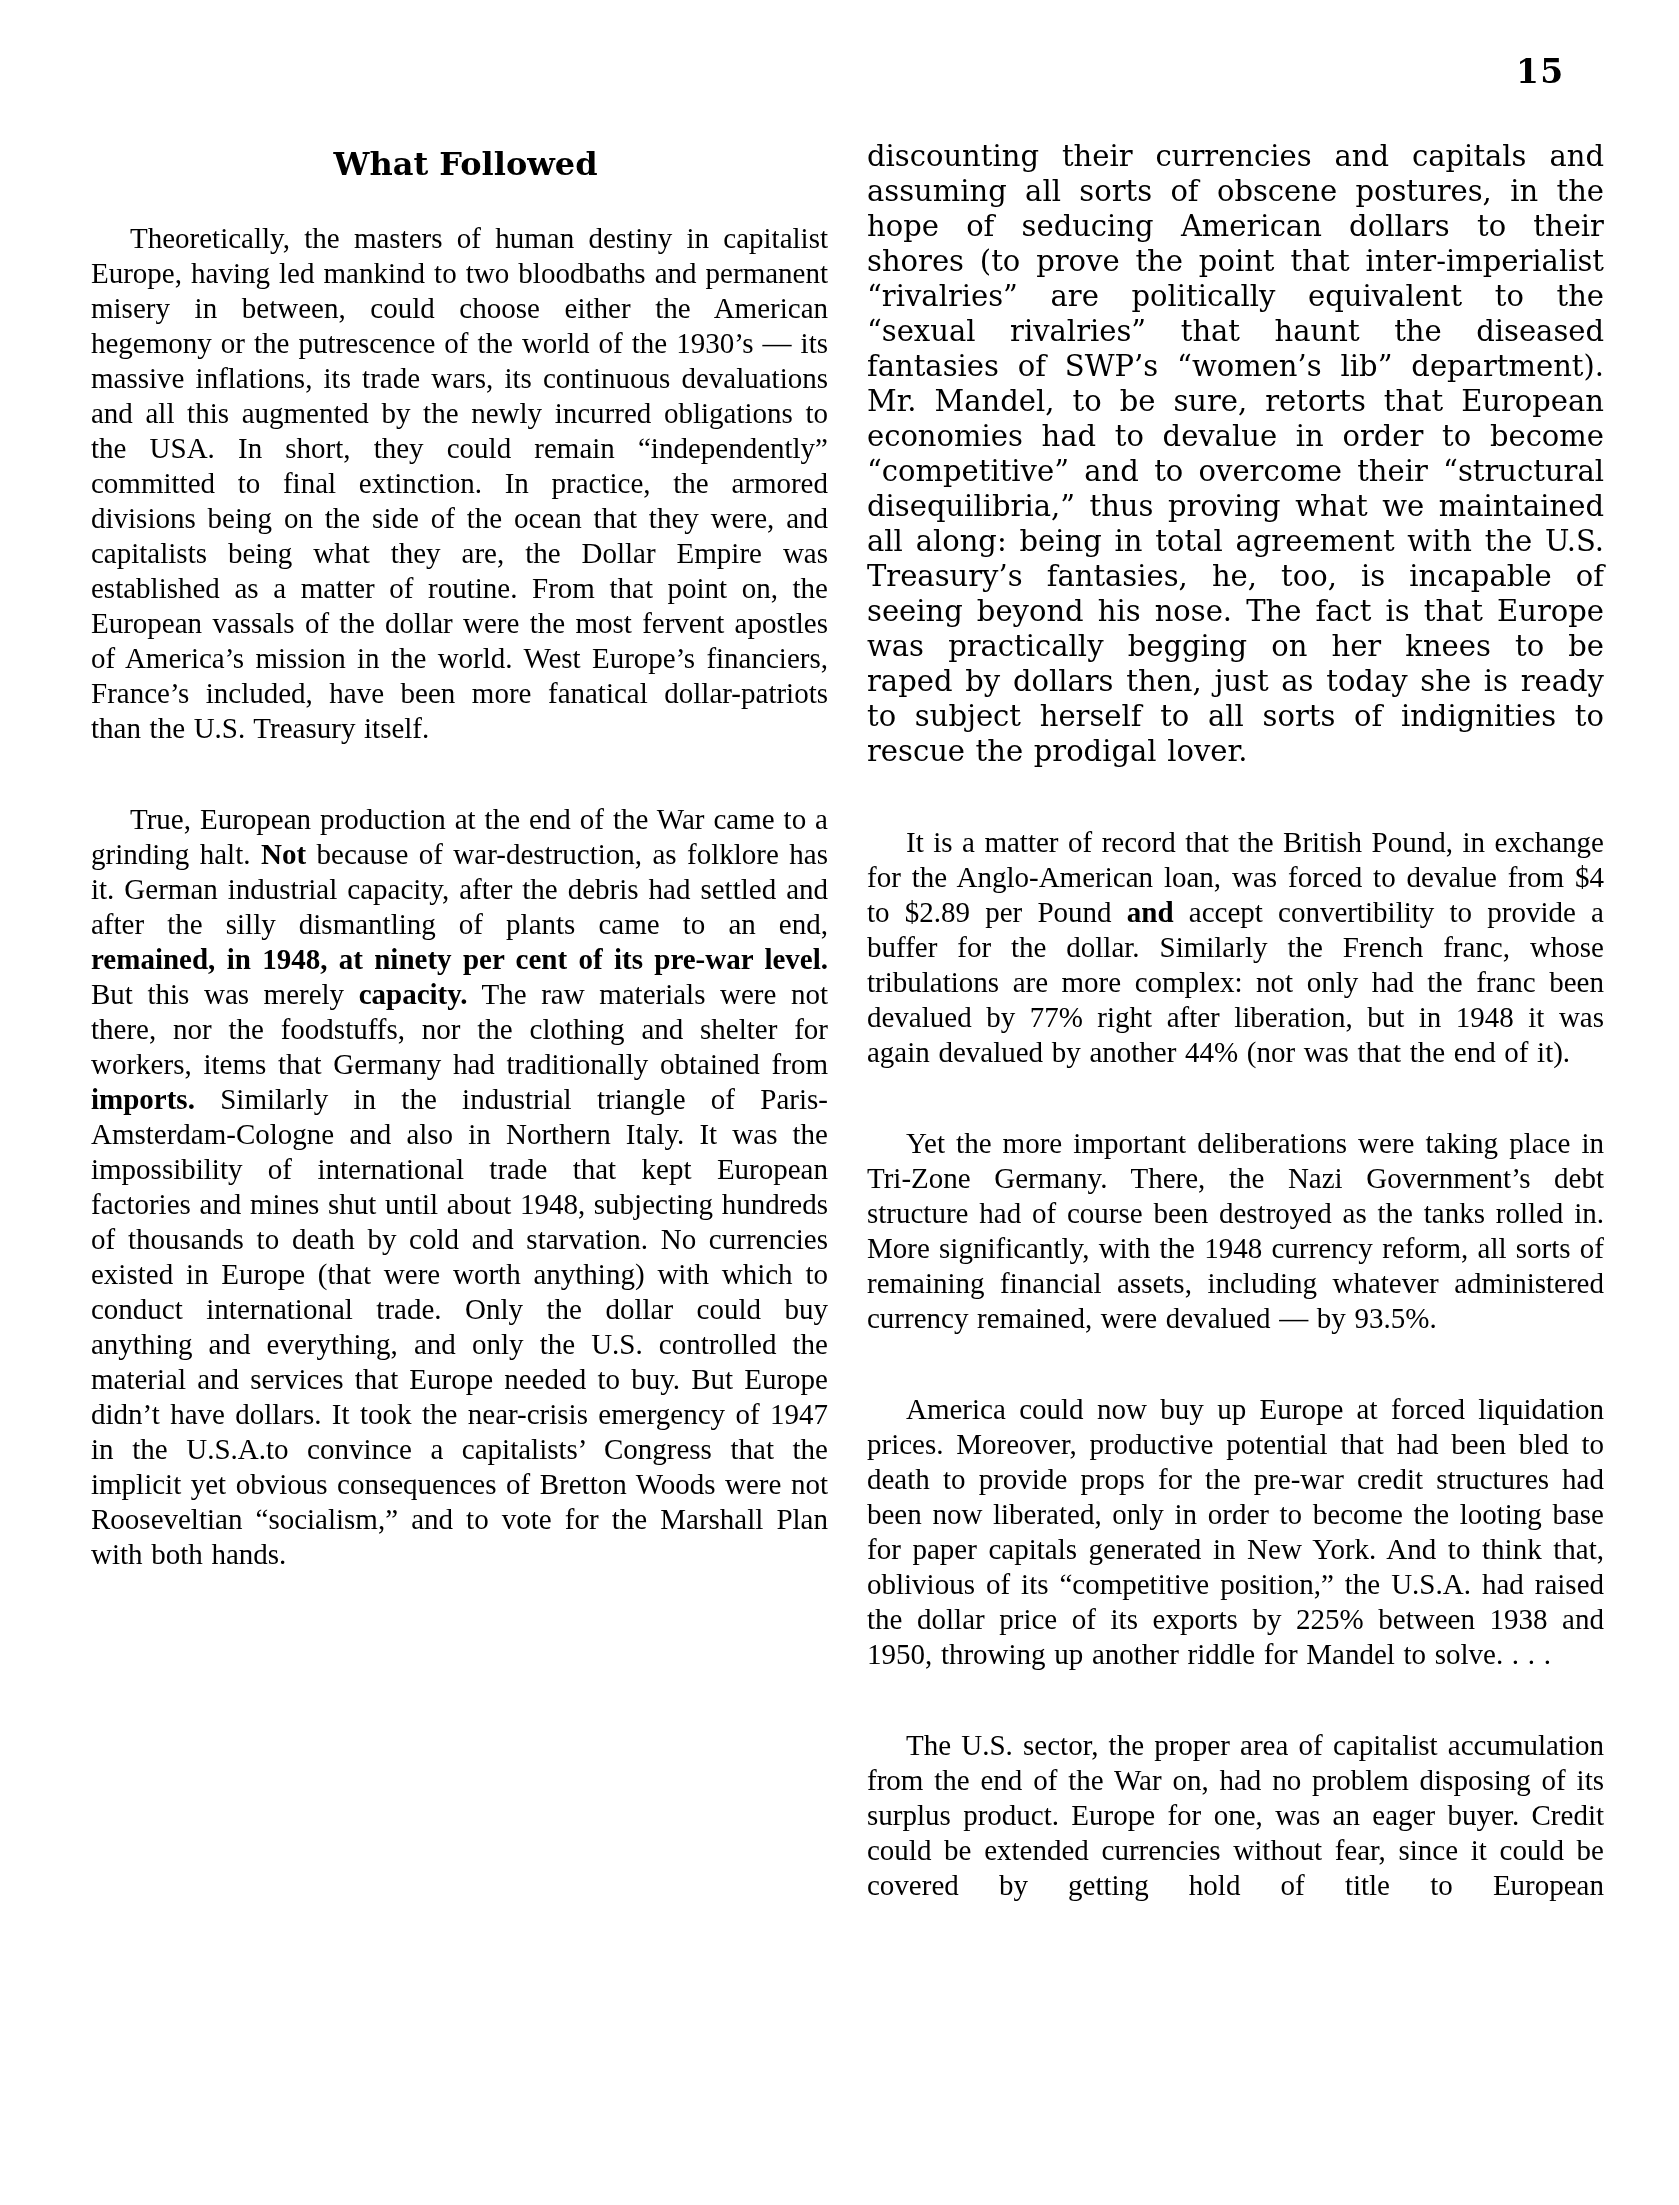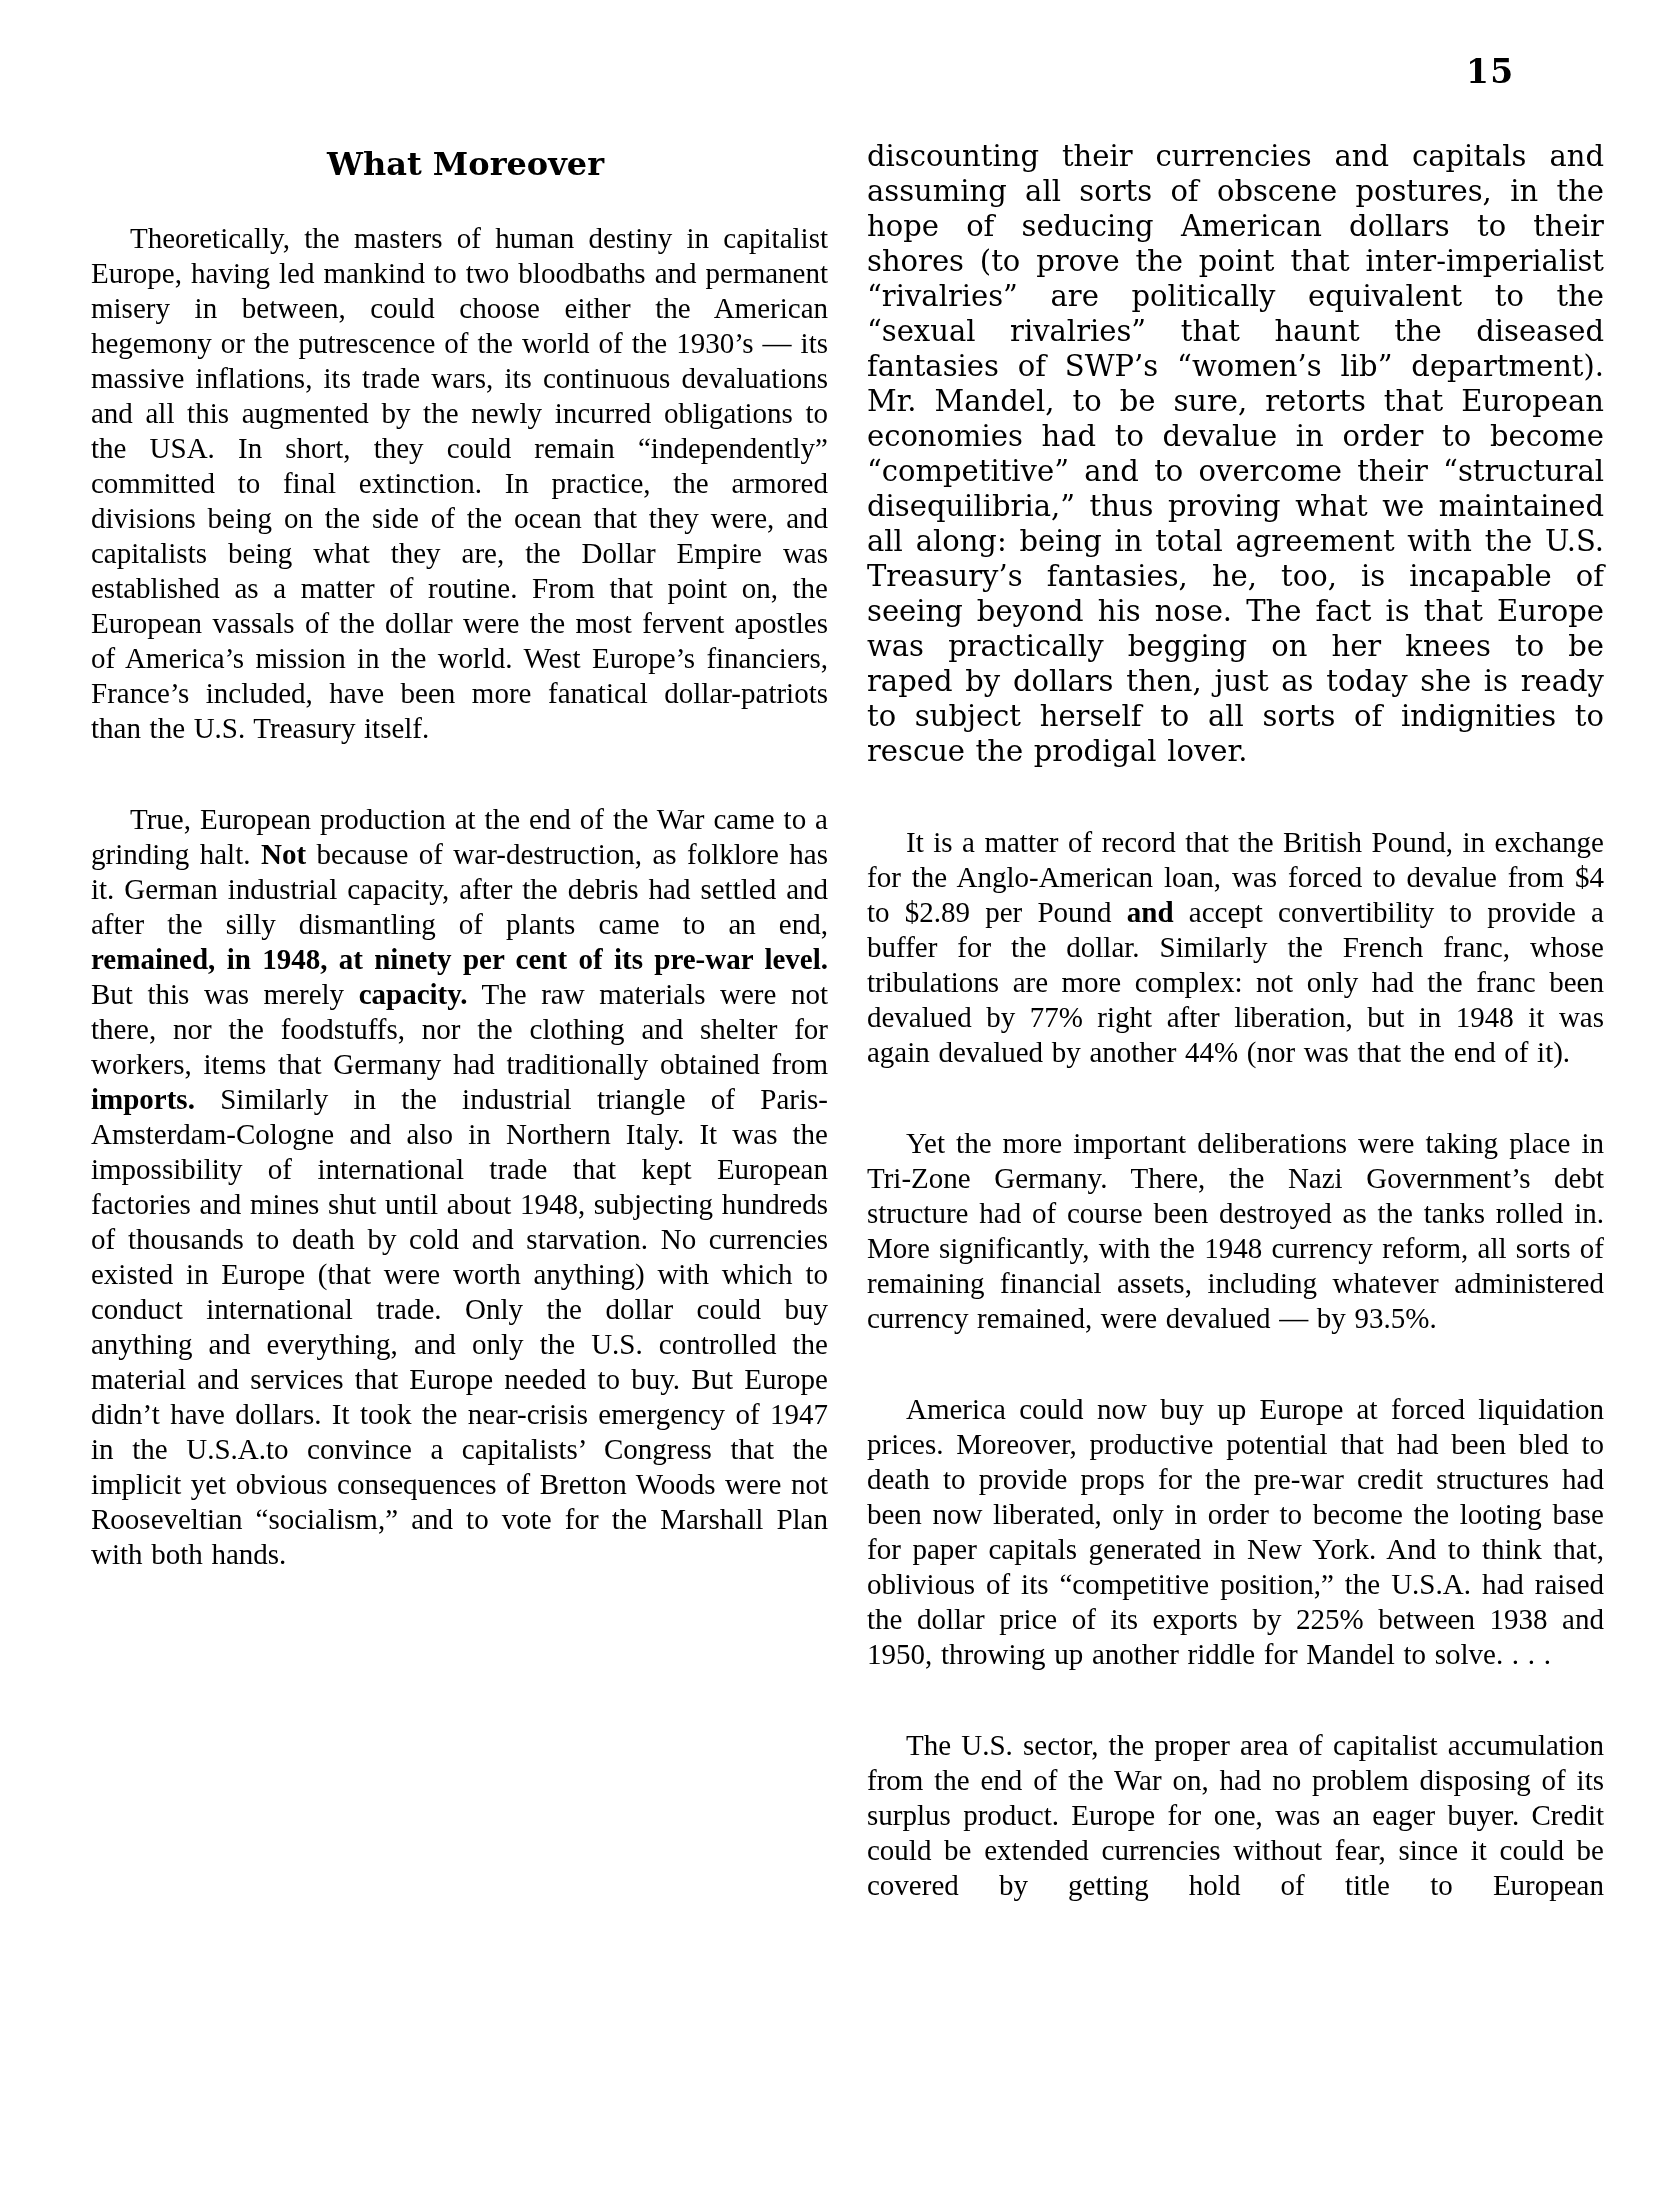--- a/index.html
+++ b/index.html
@@ -11,21 +11,21 @@
     position: relative;
     width: 1679px;
     height: 2205px;
     font-family: "DejaVu Serif", "Liberation Serif", serif;
     color: #000000;
     overflow: hidden;
   }
   .page-number {
     position: absolute;
     top: 52px;
-    left: 1466px;
+    left: 1516px;
     font-size: 33px;
     font-weight: bold;
     letter-spacing: 1.4px;
   }
   .column {
     position: absolute;
     width: 749px;
   }
   .col-left  { left: 91px;  top: 147px; }
   .col-right { left: 867px; top: 139px; }
@@ -47,21 +47,21 @@
   .paragraphs p.indent { text-indent: 39px; font-family: Liberation Serif, serif; }
   .paragraphs p.justify-last { text-align-last: justify; }
   .paragraphs span.b { font-weight: bold; }
 </style>
 </head>
 <body>
 
 <div class="page-number">15</div>
 
 <div class="column col-left">
-  <h2 class="section-title">What Moreover</h2>
+  <h2 class="section-title">What Followed</h2>
   <div class="paragraphs">
       <p class="indent"><span>Theoretically, the masters of human destiny in capitalist Europe, having led mankind to two bloodbaths and permanent misery in between, could choose either the American hegemony or the putrescence of the world of the 1930’s — its massive inflations, its trade wars, its continuous devaluations and all this augmented by the newly incurred obligations to the USA. In short, they could remain “independently” committed to final extinction. In practice, the armored divisions being on the side of the ocean that they were, and capitalists being what they are, the Dollar Empire was established as a matter of routine. From that point on, the European vassals of the dollar were the most fervent apostles of America’s mission in the world. West Europe’s financiers, France’s included, have been more fanatical dollar-patriots than the U.S. Treasury itself.</span></p>
       <p class="indent"><span>True, European production at the end of the War came to a grinding halt. </span><span class="b">Not</span><span> because of war-destruction, as folklore has it. German industrial capacity, after the debris had settled and after the silly dismantling of plants came to an end, </span><span class="b">remained, in 1948, at ninety per cent of its pre-war level.</span><span> But this was merely </span><span class="b">capacity.</span><span> The raw materials were not there, nor the foodstuffs, nor the clothing and shelter for workers, items that Germany had traditionally obtained from </span><span class="b">imports.</span><span> Similarly in the industrial triangle of Paris-Amsterdam-Cologne and also in Northern Italy. It was the impossibility of international trade that kept European factories and mines shut until about 1948, subjecting hundreds of thousands to death by cold and starvation. No currencies existed in Europe (that were worth anything) with which to conduct international trade. Only the dollar could buy anything and everything, and only the U.S. controlled the material and services that Europe needed to buy. But Europe didn’t have dollars. It took the near-crisis emergency of 1947 in the U.S.A.to convince a capitalists’ Congress that the implicit yet obvious consequences of Bretton Woods were not Rooseveltian “socialism,” and to vote for the Marshall Plan with both hands.</span></p>
     </div>
 </div>
 
 <div class="column col-right">
   <div class="paragraphs">
       <p class=""><span>discounting their currencies and capitals and assuming all sorts of obscene postures, in the hope of seducing American dollars to their shores (to prove the point that inter-imperialist “rivalries” are politically equivalent to the “sexual rivalries” that haunt the diseased fantasies of SWP’s “women’s lib” department). Mr. Mandel, to be sure, retorts that European economies had to devalue in order to become “competitive” and to overcome their “structural disequilibria,” thus proving what we maintained all along: being in total agreement with the U.S. Treasury’s fantasies, he, too, is incapable of seeing beyond his nose. The fact is that Europe was practically begging on her knees to be raped by dollars then, just as today she is ready to subject herself to all sorts of indignities to rescue the prodigal lover.</span></p>
       <p class="indent"><span>It is a matter of record that the British Pound, in exchange for the Anglo-American loan, was forced to devalue from $4 to $2.89 per Pound </span><span class="b">and</span><span> accept convertibility to provide a buffer for the dollar. Similarly the French franc, whose tribulations are more complex: not only had the franc been devalued by 77% right after liberation, but in 1948 it was again devalued by another 44% (nor was that the end of it).</span></p>

